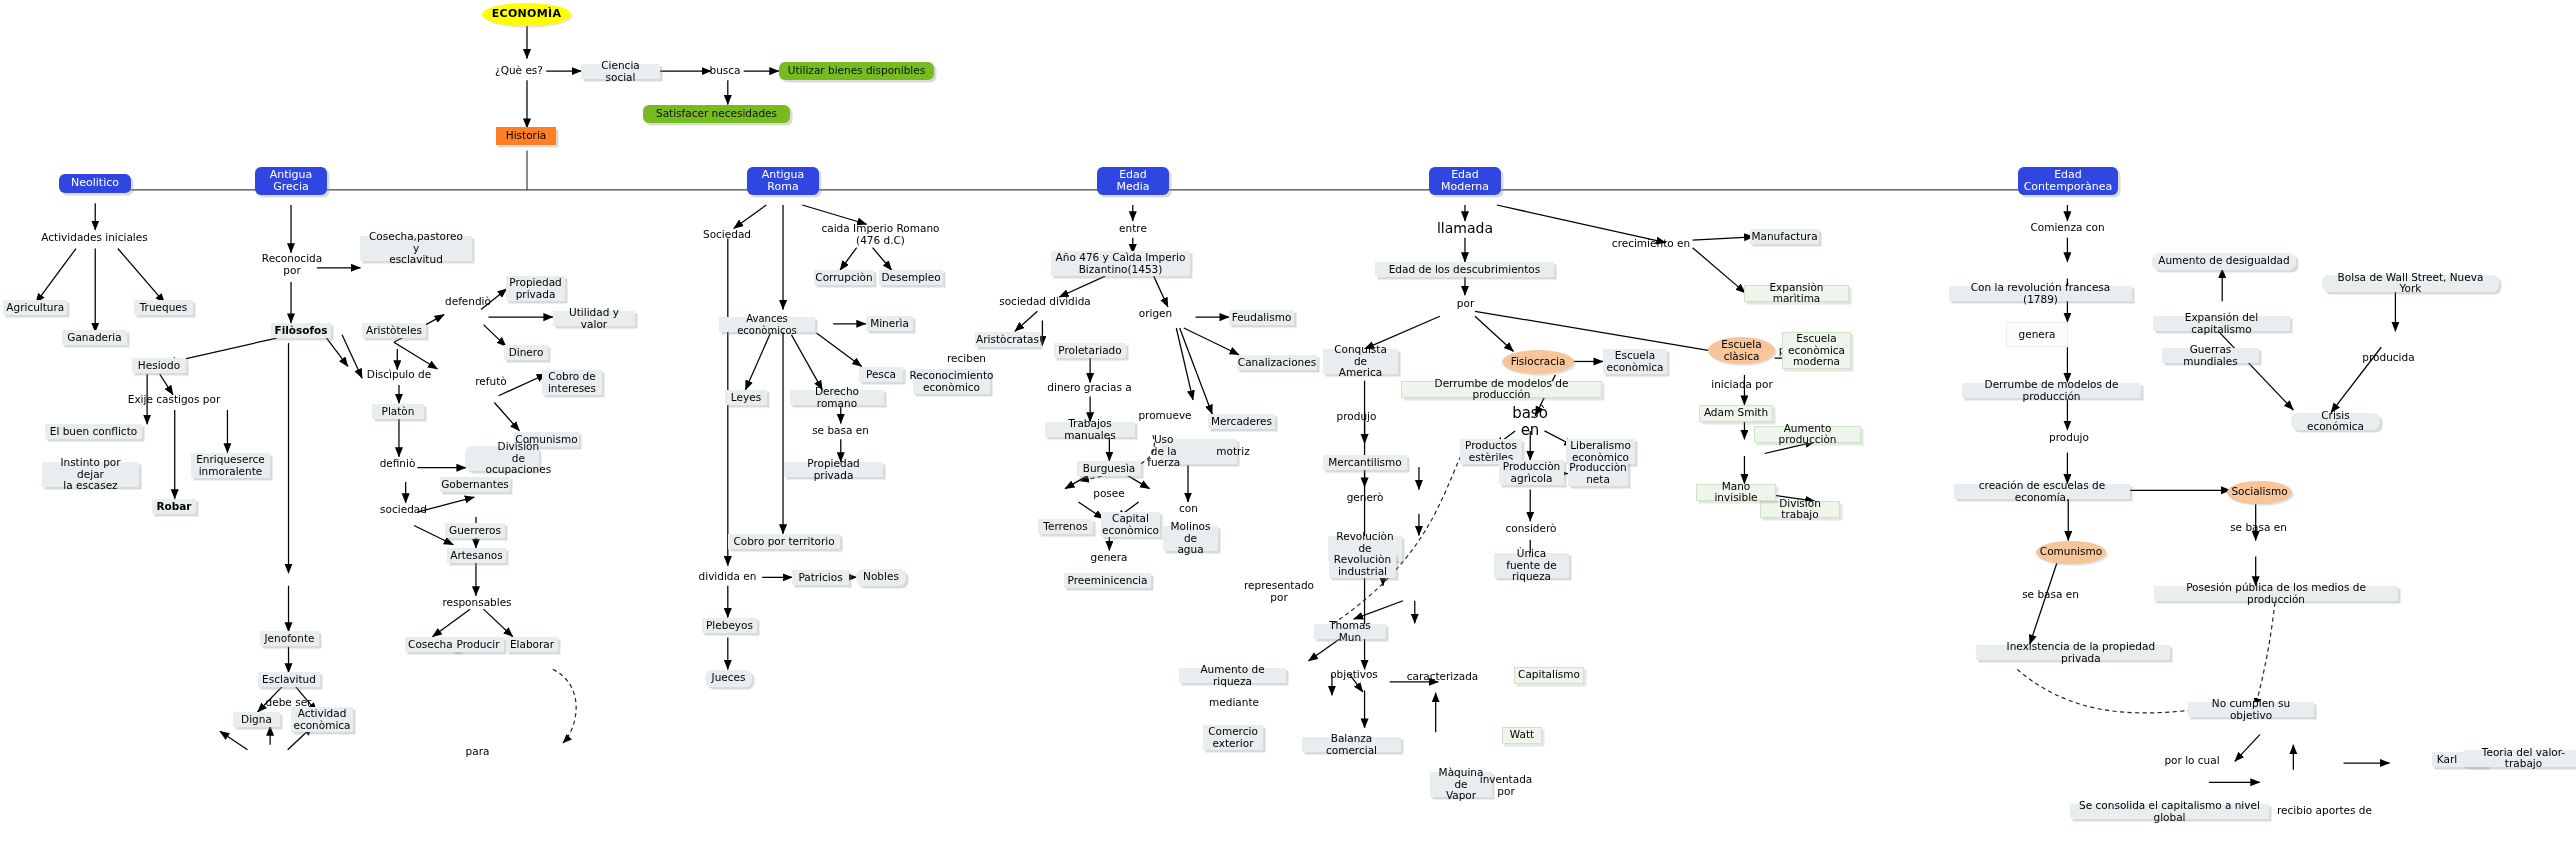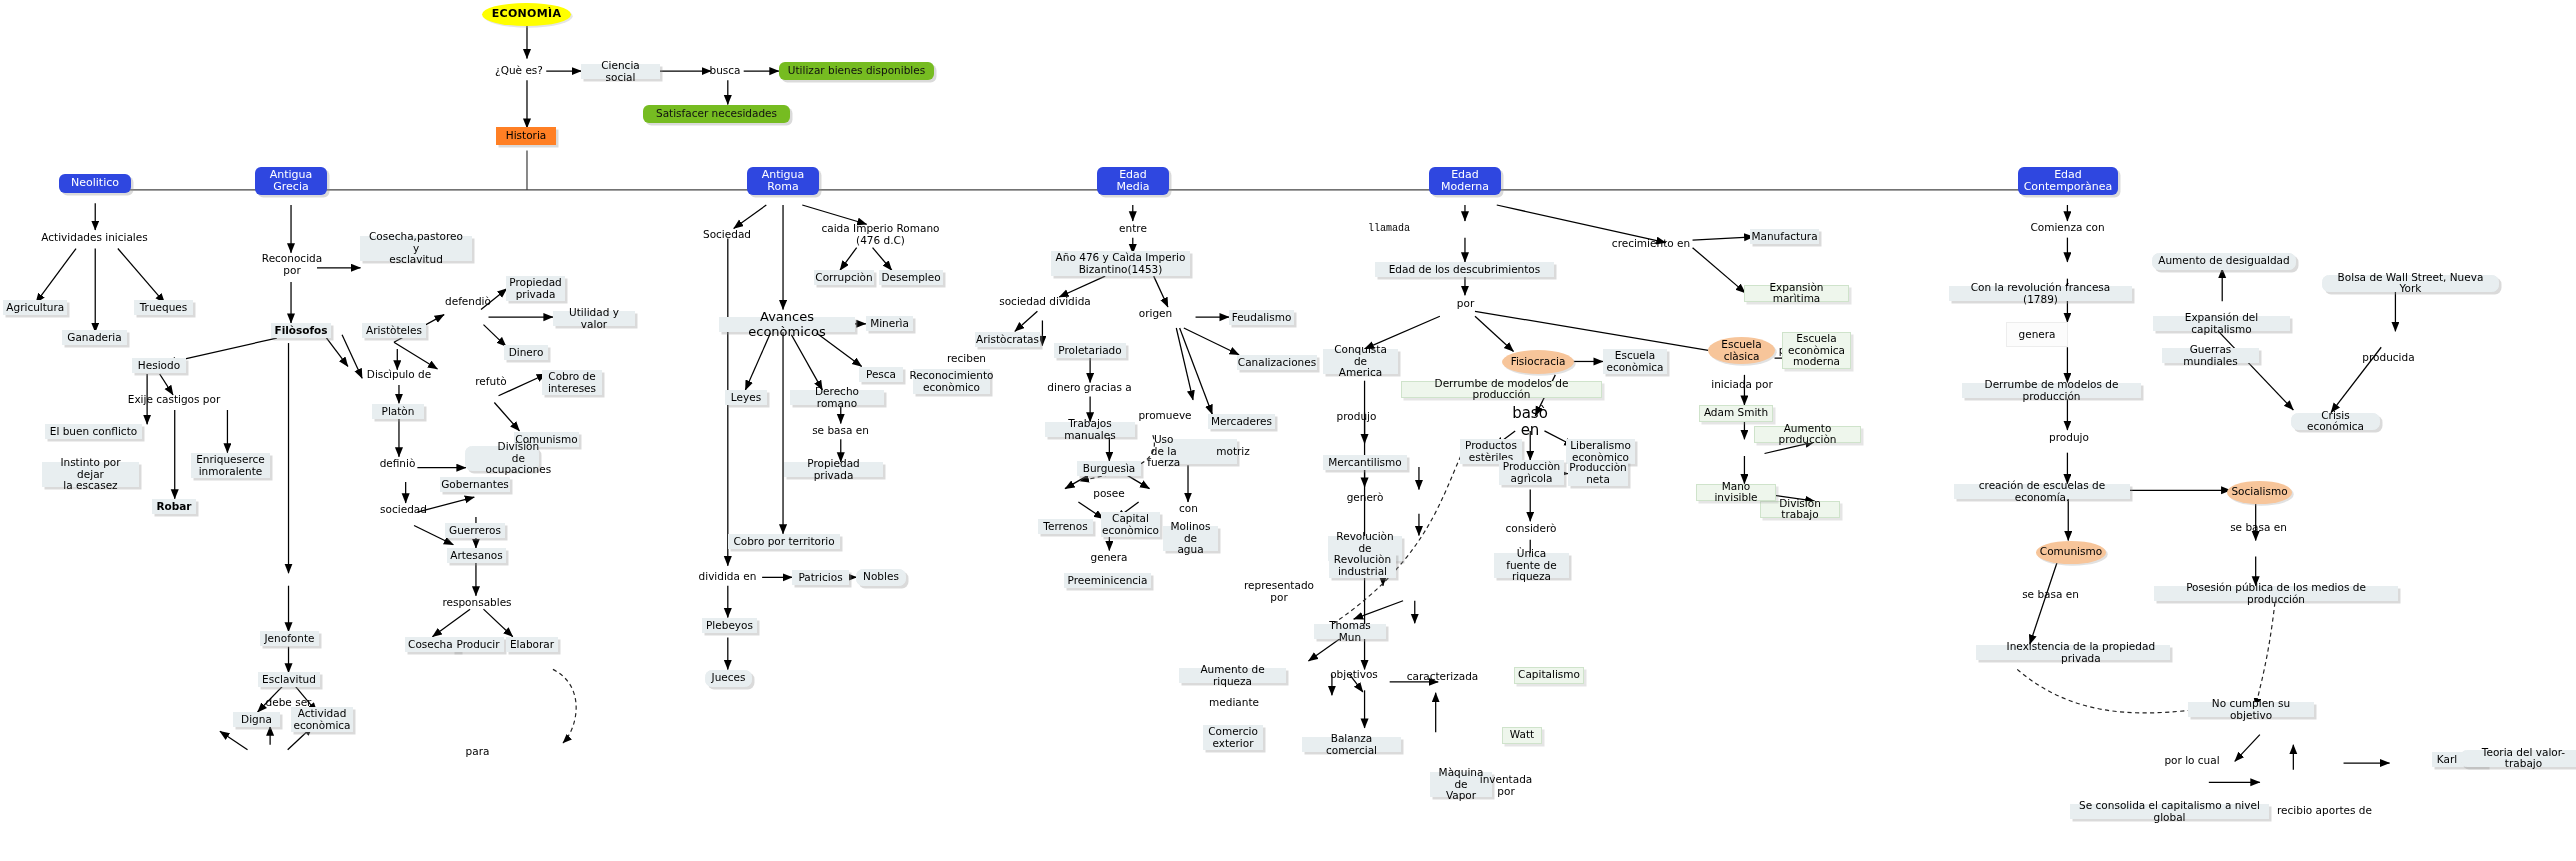--- a/index.html
+++ b/index.html
@@ -337,21 +337,21 @@
     <div>econòmica</div>
   </div>
 
   <div class="node lbl" style="left:697px;top:228px;width:60px;height:13.4px;font-size:10.5px;">Sociedad</div>
   <div class="node lbl" style="left:810px;top:221px;width:141px;height:27px;flex-direction:column;font-size:10.5px;">
     <div>caida Imperio Romano</div>
     <div>(476 d.C)</div>
   </div>
   <div class="node box" style="left:814px;top:270px;width:60px;height:15px;font-size:10.5px;">Corrupciòn</div>
   <div class="node box" style="left:879px;top:270px;width:64px;height:15px;font-size:10.5px;">Desempleo</div>
-  <div class="node box" style="left:719px;top:317px;width:136px;height:15px;font-size:13px;">Avances econòmicos</div>
+  <div class="node box" style="left:719px;top:317px;width:96px;height:15px;font-size:10px;">Avances econòmicos</div>
   <div class="node box" style="left:866px;top:316px;width:47px;height:15px;font-size:10.5px;">Minerìa</div>
   <div class="node box" style="left:859px;top:367px;width:44px;height:15px;font-size:10.5px;">Pesca</div>
   <div class="node box" style="left:725px;top:390px;width:42px;height:15px;font-size:10.5px;">Leyes</div>
   <div class="node box" style="left:790px;top:390px;width:94px;height:15px;font-size:10.5px;">Derecho romano</div>
   <div class="node lbl" style="left:807px;top:424px;width:67px;height:13.4px;font-size:10.5px;">se basa en</div>
   <div class="node box" style="left:784px;top:462px;width:99px;height:15px;font-size:10.5px;">Propiedad privada</div>
   <div class="node box" style="left:728px;top:534px;width:112px;height:15px;font-size:10.5px;">Cobro por territorio</div>
   <div class="node lbl" style="left:693px;top:570px;width:69px;height:13.4px;font-size:10.5px;">dividida en</div>
 
   <div class="node box" style="left:792px;top:570px;width:57px;height:15px;font-size:10.5px;">Patricios</div>
@@ -391,21 +391,21 @@
   <div class="node box" style="left:1160px;top:439px;width:77px;height:25px;flex-direction:row;font-size:10.5px;gap:36px;">
     <div>Uso de la fuerza</div>
     <div>motriz</div>
   </div>
   <div class="node lbl" style="left:1172px;top:502px;width:33px;height:13.4px;font-size:10.5px;">con</div>
   <div class="node box" style="left:1163px;top:526px;width:55px;height:25px;flex-direction:column;font-size:10.5px;">
     <div>Molinos de</div>
     <div>agua</div>
   </div>
 
-  <div class="node lbl" style="left:1362px;top:222px;width:54px;height:13.4px;font-size:10px;font-family:Liberation Mono, monospace;">llamada</div>
+  <div class="node lbl" style="left:1438px;top:222px;width:54px;height:13.4px;font-size:14px;">llamada</div>
   <div class="node box" style="left:1375px;top:262px;width:179px;height:15px;font-size:10.5px;">Edad de los descubrimientos</div>
   <div class="node lbl" style="left:1449px;top:297px;width:33px;height:13.4px;font-size:10.5px;">por</div>
   <div class="node lbl" style="left:1606px;top:237px;width:90px;height:13.4px;font-size:10.5px;">crecimiento en</div>
   <div class="node box" style="left:1750px;top:229px;width:69px;height:15px;font-size:10.5px;">Manufactura</div>
   <div class="node box greenish-b" style="left:1744px;top:285px;width:105px;height:16.7px;font-size:10.5px;">Expansiòn marìtima</div>
 
   <div class="node box" style="left:1323px;top:349px;width:75px;height:25px;flex-direction:column;font-size:10.5px;">
     <div>Conquista de</div>
     <div>America</div>
   </div>

